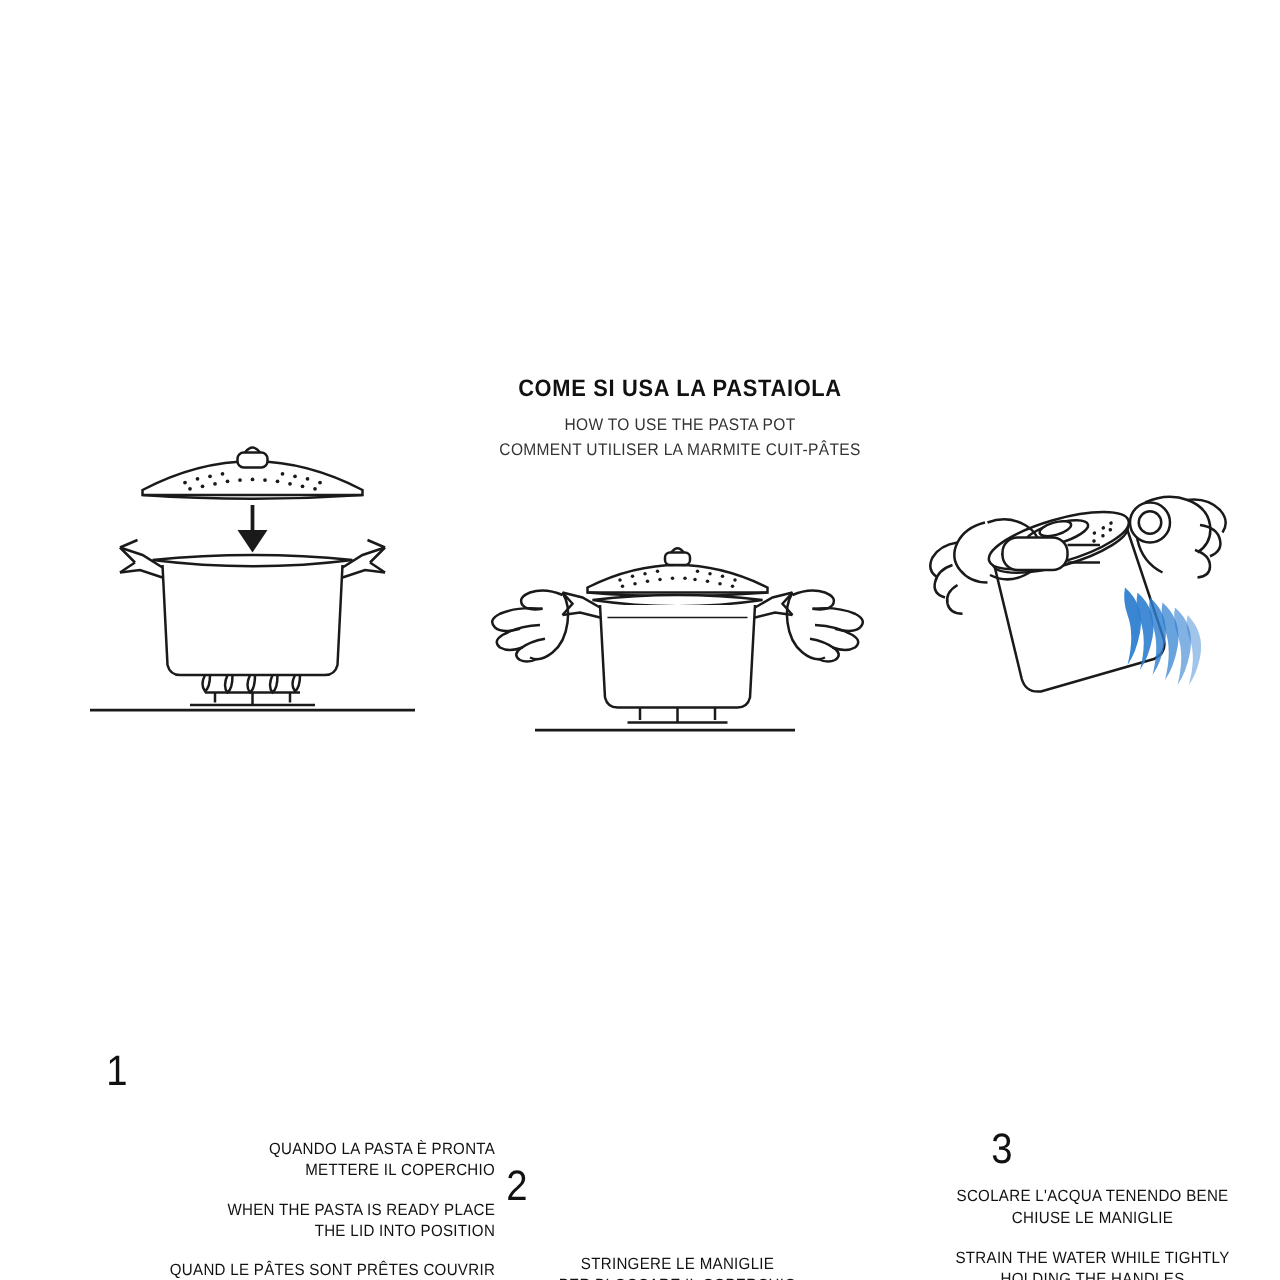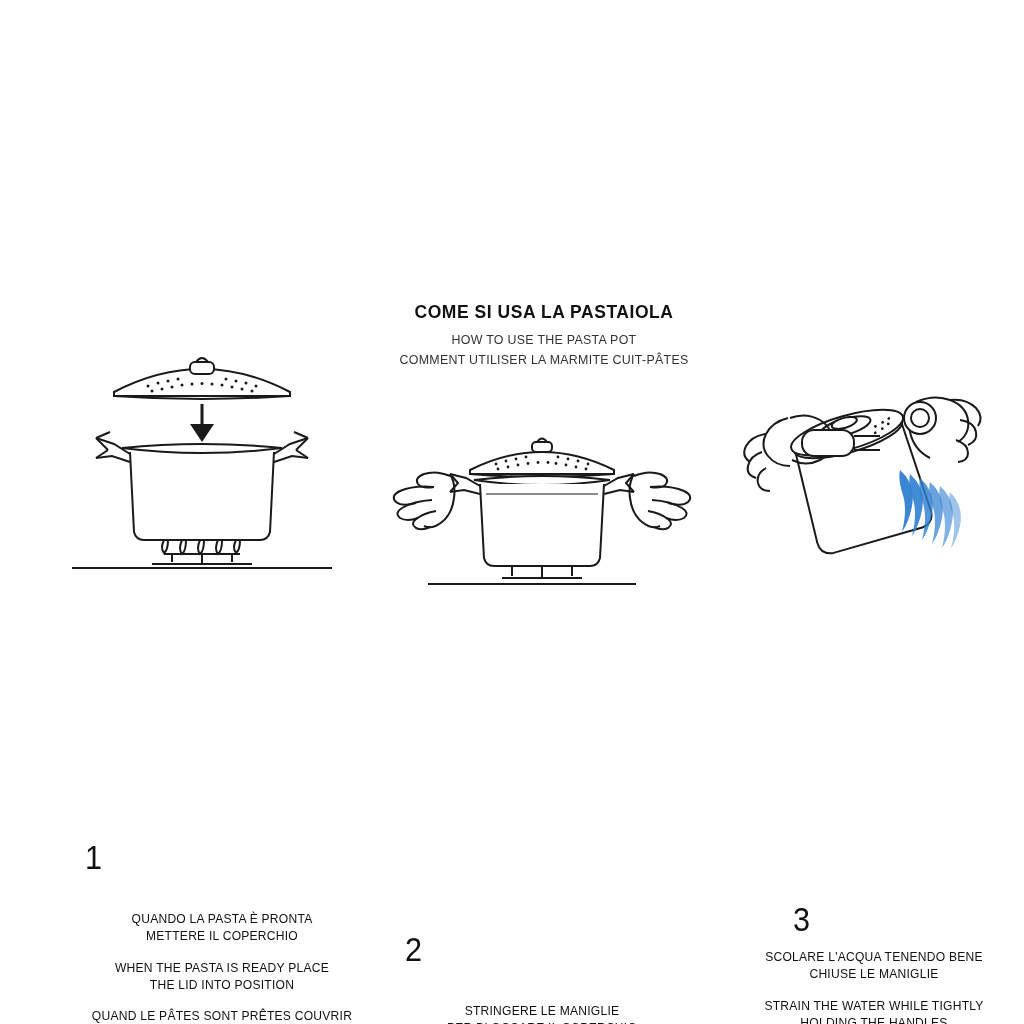--- a/index.html
+++ b/index.html
@@ -81,21 +81,21 @@
     transform: scaleX(0.93);
   }
   .cap-block + .cap-block {
     margin-top: 14px;
   }
   .cap-line { display: block; white-space: nowrap; }
 
   
   #step1 { left: 20px; top: 340px; width: 340px; height: 400px; }
   #step1 .step-num { left: 32px; top: 498px; }
-  #step1 .captions { left: 0px; top: 570px; }
+  #step1 .captions { left: 16px; top: 570px; text-align: right; }
 
   
   #step2 { left: 330px; top: 390px; width: 360px; height: 400px; }
   #step2 .step-num { left: 42px; top: 540px; }
   #step2 .captions { left: 10px; top: 612px; }
 
   
   #step3 { left: 672px; top: 378px; width: 340px; height: 400px; }
   #step3 .step-num { left: 88px; top: 522px; }
   #step3 .captions { left: 0px; top: 570px; }

